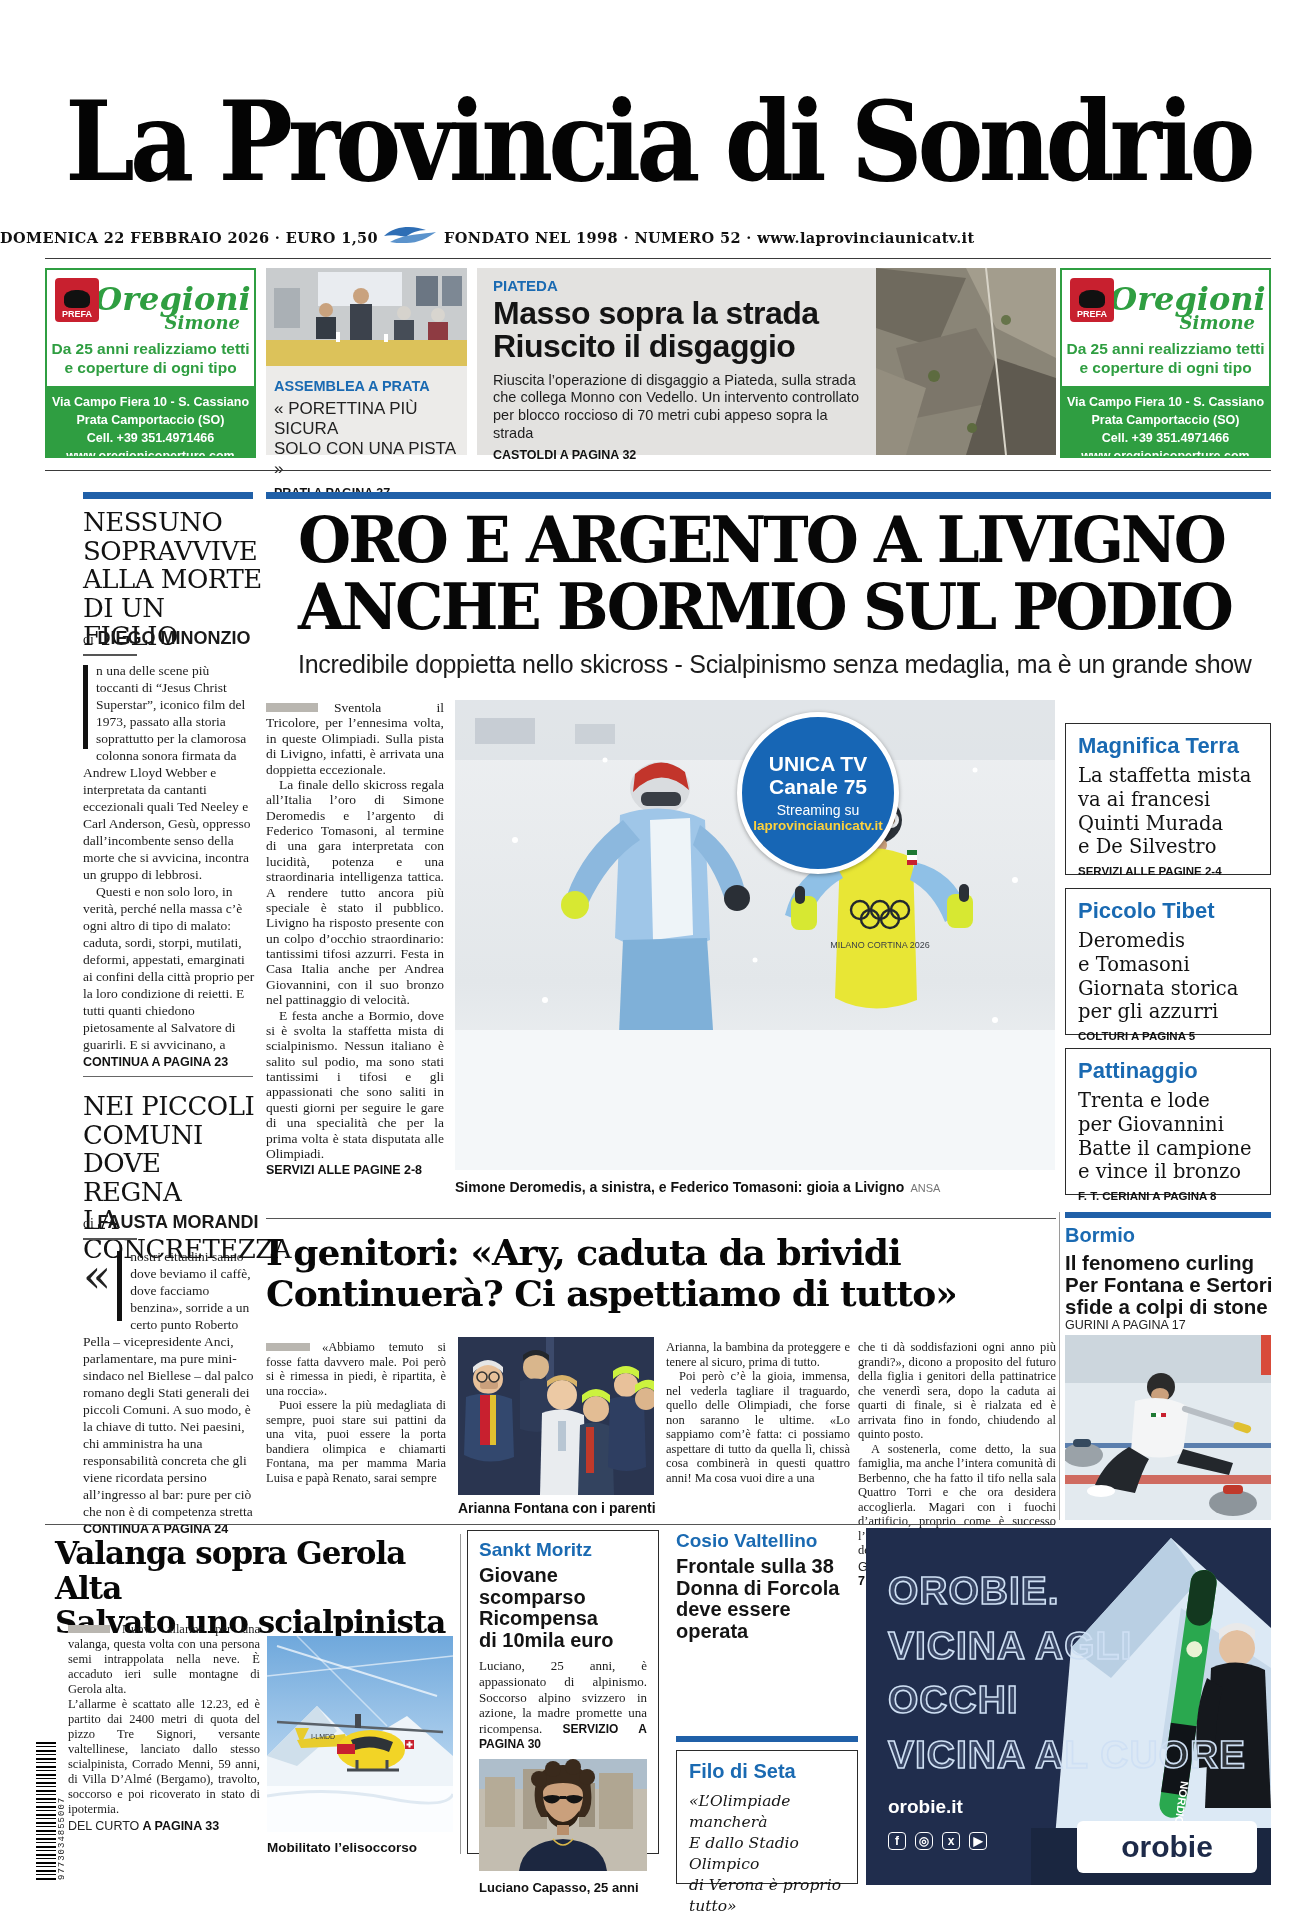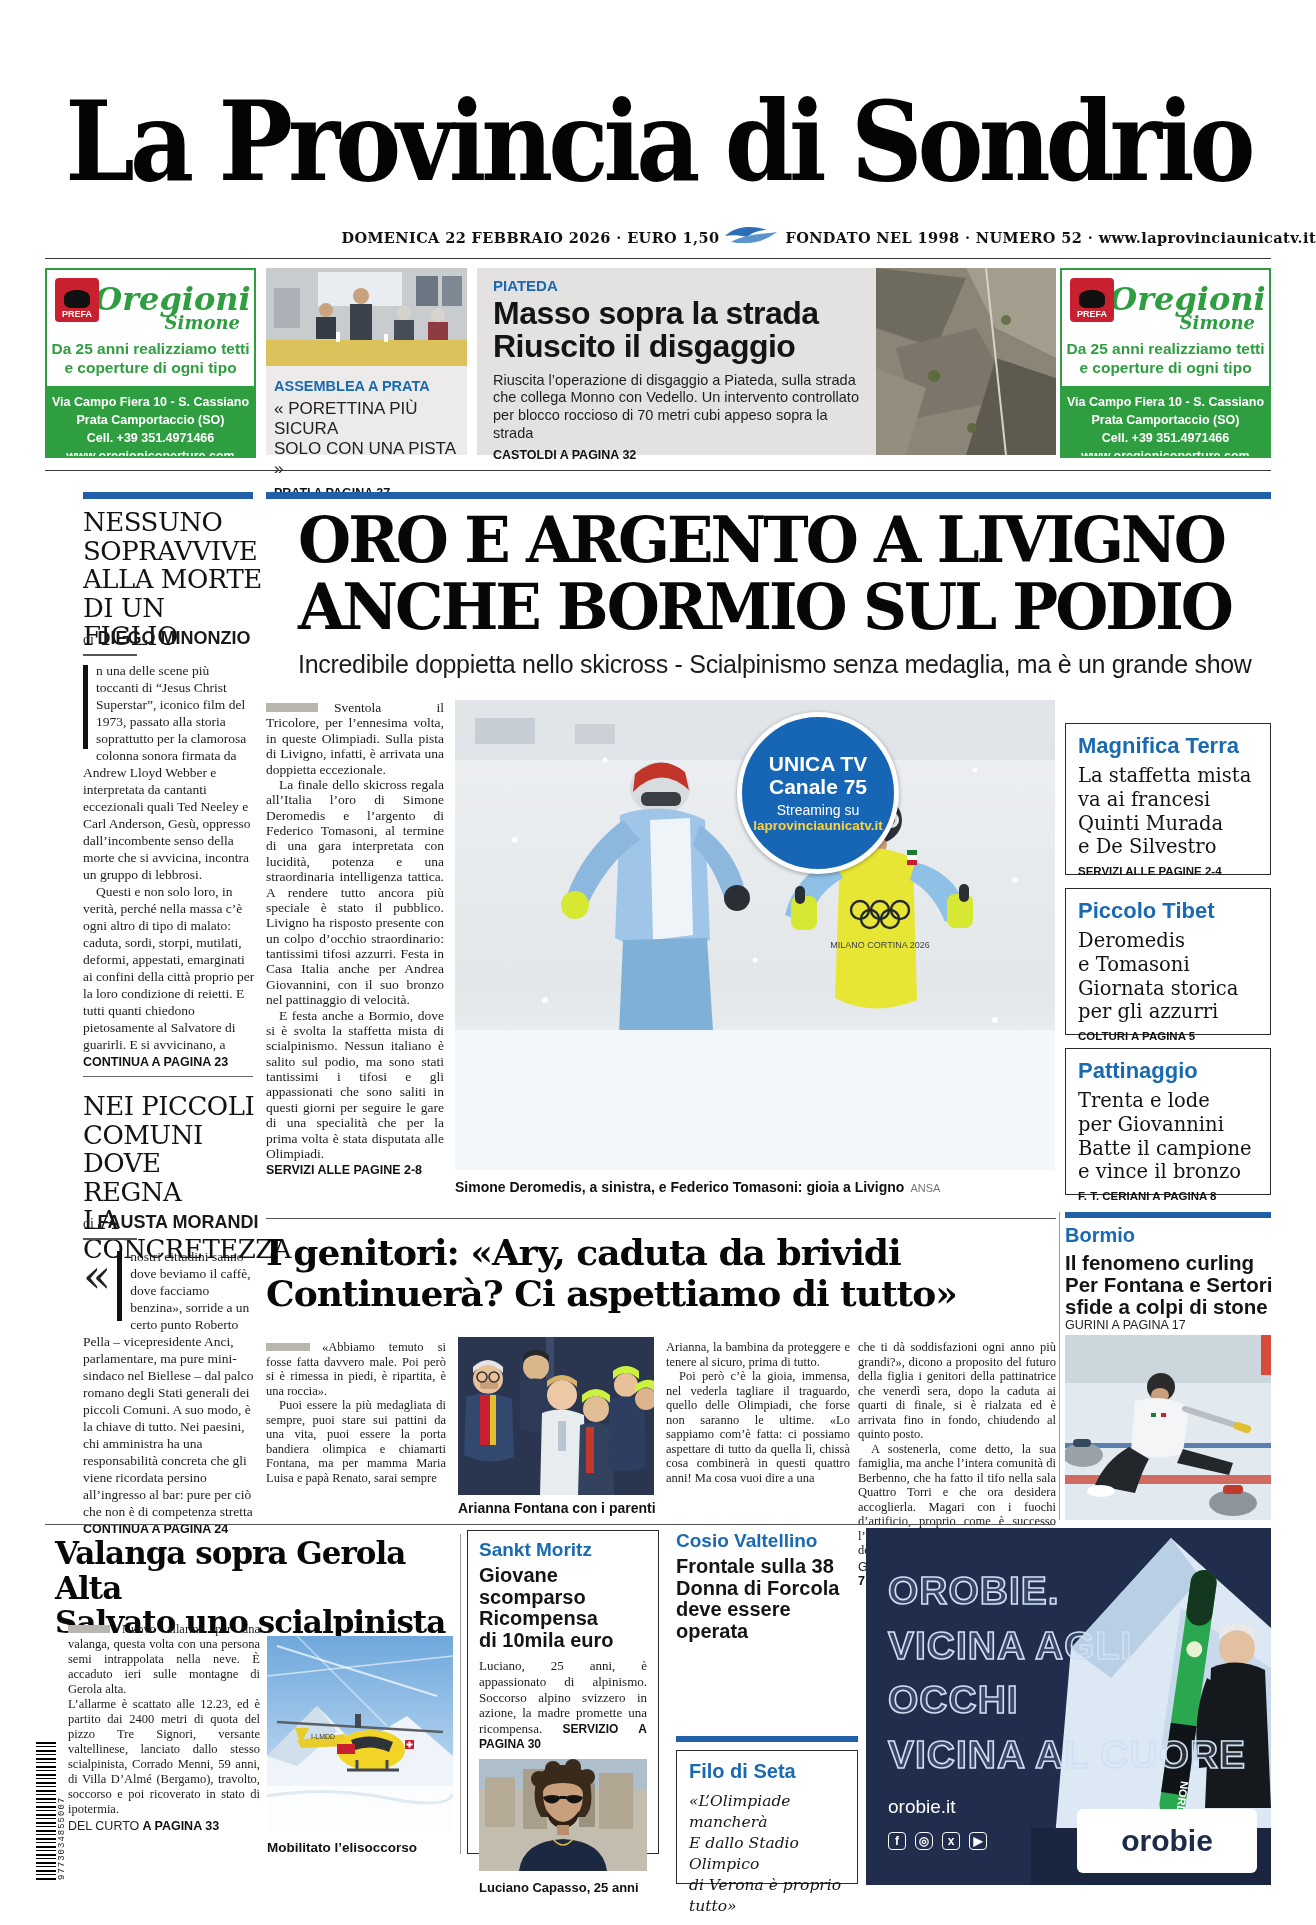--- a/index.html
+++ b/index.html
@@ -10,21 +10,21 @@
   .sans{font-family:"Liberation Sans",sans-serif}
   .hrule{background:#3a3a3a;height:1px}
   .vrule{background:#9a9a9a;width:1px}
   .bluebar{background:#2060a8;height:7px}
   .just{text-align:justify;text-justify:inter-word}
   p{margin:0}
   .indent{text-indent:13px}
 
   .masthead{width:1316px;text-align:center;font-family:"DejaVu Serif",serif;font-weight:bold;
             font-size:99px;line-height:1;letter-spacing:-5px;color:#040404;transform:scaleY(1.12);transform-origin:center top}
-  .dateline{width:1316px;display:flex;justify-content:flex-end;align-items:center;gap:4px;
+  .dateline{width:1316px;display:flex;justify-content:flex-start;align-items:center;gap:4px;
             font-family:"DejaVu Serif",serif;font-weight:bold;font-size:14.5px;letter-spacing:.4px;color:#111}
 
   .adbox{background:#fff;border:2px solid #2f9e41;box-sizing:border-box;text-align:center;overflow:hidden}
   .adbrand{font-family:"DejaVu Serif",serif;font-style:italic;font-weight:bold;color:#2f9e41}
   .adtag{font-family:"Liberation Sans",sans-serif;font-weight:bold;color:#2f9e41;font-size:15.5px;line-height:1.25;margin-top:6px}
   .adfoot{background:#2f9e41;color:#fff;font-family:"Liberation Sans",sans-serif;font-weight:bold;
           font-size:12.5px;line-height:1.45;padding:7px 2px;margin-top:8px}
   .prefa{position:absolute;left:8px;top:8px;width:44px;height:44px;background:#c8202f;border-radius:4px;
          color:#fff;font:bold 9px/1 "Liberation Sans",sans-serif;display:flex;flex-direction:column;align-items:center;justify-content:flex-end;padding-bottom:3px;box-sizing:border-box}
   .bull{width:26px;height:18px;background:#111;border-radius:45% 45% 30% 30%;margin-bottom:2px}
@@ -69,21 +69,21 @@
   .botbody{font-size:12.5px;line-height:1.2;color:#1b1b1b}
   .botkick{font-family:"Liberation Sans",sans-serif;font-weight:bold;font-size:19px;color:#1a6ab2}
   .bothl{font-family:"Liberation Sans",sans-serif;font-weight:bold;font-size:20px;line-height:1.08;color:#141414;margin-top:4px}
 
   .filobox{border:1.5px solid #2b2b2b;box-sizing:border-box;padding:9px 12px}
   .filoquote{font-family:"DejaVu Serif",serif;font-style:italic;font-size:15.5px;line-height:1.35;color:#151515;margin-top:8px}
 
   .orobie{background:#202d4d;overflow:hidden}
   .orotext{font-family:"Liberation Sans",sans-serif;font-weight:bold;font-size:39px;line-height:1.4;letter-spacing:1px;
            color:rgba(214,228,246,.14);-webkit-text-stroke:1.6px #cfe0f4}
-  .orosite{font-family:"Liberation Sans",sans-serif;font-weight:normal;font-size:19px;color:#fff}
+  .orosite{font-family:"Liberation Sans",sans-serif;font-weight:bold;font-size:19px;color:#fff}
   .oroicons{display:flex;gap:9px;margin-top:8px}
   .oroicons span{width:18px;height:18px;border:1.5px solid #fff;border-radius:4px;color:#fff;
                  font:bold 12px/16px "Liberation Sans",sans-serif;text-align:center;box-sizing:border-box}
   .orologobox{background:#fff;border-radius:6px;display:flex;align-items:center;justify-content:center;
               font-family:"Liberation Sans",sans-serif;font-weight:bold;font-size:30px;color:#1d2a49}
 
   .barcode{background:repeating-linear-gradient(180deg,#000 0 2px,#fff 2px 4px,#000 4px 5px,#fff 5px 8px);}
   .barnum{writing-mode:vertical-rl;transform:rotate(180deg);font:9px "Liberation Mono",monospace;color:#222;letter-spacing:1px}
 </style>
 </head>
@@ -536,16 +536,16 @@
     <div class="abs orotext pre" style="left:22px;top:36px;width:380px">OROBIE.
 VICINA AGLI OCCHI
 VICINA AL CUORE</div>
     <div class="abs orosite" style="left:22px;top:268px">orobie.it</div>
     <div class="abs oroicons" style="left:22px;top:296px">
       <span>f</span>
       <span style="border-radius:6px">◎</span>
       <span>x</span>
       <span>▶</span>
     </div>
-    <div class="abs orologobox" style="right:14px;bottom:12px;width:180px;height:64px">orobie</div>
+    <div class="abs orologobox" style="right:14px;bottom:12px;width:180px;height:52px">orobie</div>
   </div>
 
 </div>
 
 </body></html>

